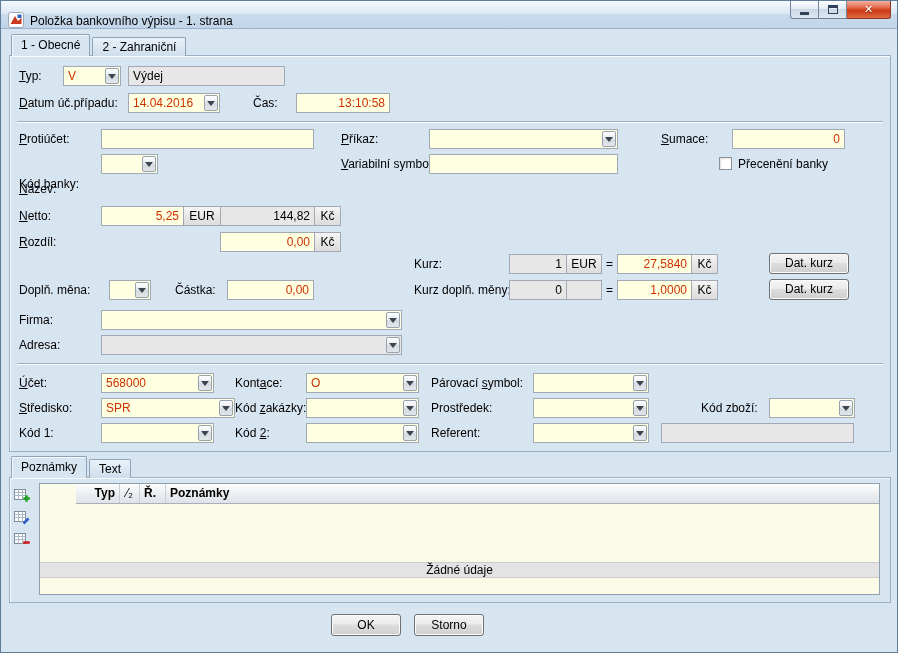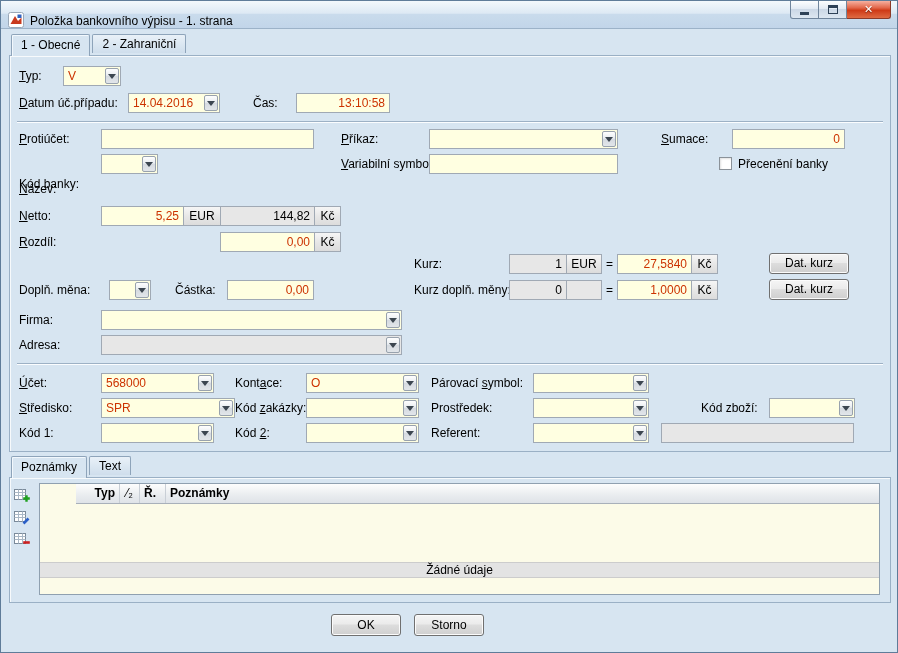--- a/index.html
+++ b/index.html
@@ -17,21 +17,21 @@
     background:linear-gradient(#fdfeff, #e3ebf4 45%, #ccd8e6 50%, #dde7f1); cursor:default; }
   .wbtn.min { width:29px; border-radius:0 0 0 3px; }
   .wbtn.max { width:28px; border-left:none; }
   .wbtn.close { width:44px; border-left:none; border-radius:0 0 3px 0; border-color:#8c3a28;
     background:linear-gradient(#f6b0a0, #e2674a 40%, #ce3a17 55%, #df6a42); }
   .glyph-min { display:block; width:9px; height:3px; background:#2e4156; position:relative; top:4px; }
   .glyph-max { display:block; width:10px; height:9px; border:1px solid #2e4156; border-top:3px solid #2e4156; }
   .glyph-close { color:#fff; font-size:11px; font-weight:bold; text-shadow:0 1px 1px rgba(0,0,0,.45); }
 
   
-  .tabstrip { position:absolute; display:flex; align-items:flex-start; z-index:3; }
+  .tabstrip { position:absolute; display:flex; align-items:flex-end; z-index:3; }
   .tab { height:19px; line-height:18px; padding:0 9px; margin-right:2px; white-space:nowrap;
     background:linear-gradient(#e9f1f8, #cfdeec); border:1px solid #8ea4ba; border-bottom:none; border-radius:2px 2px 0 0; z-index:1; }
   .tab.active { height:22px; line-height:21px; background:#d7e5f1; z-index:4; box-shadow:inset 1px 1px 0 #f2f8fd; }
 
   
   .panel { position:absolute; background:#d7e5f1; border:1px solid #9ab0c5; box-shadow:inset 1px 1px 0 rgba(255,255,255,.8); z-index:2; }
 
   .lbl { position:absolute; line-height:20px; white-space:nowrap; z-index:5; }
   .divider { position:absolute; height:2px; border-top:1px solid #9db1c5; border-bottom:1px solid #fbfdff; z-index:5; }
 
@@ -94,20 +94,21 @@
     <div class="tab">2 - Zahraniční</div>
   </div>
 
   <div class="panel" style="left:8px; top:54px; width:882px; height:397px;"></div>
 
   <span class="lbl" style="left:18px; top:65px;"><u>T</u>yp:</span>
   <div class="combo" style="left:62px; top:65px; width:58px;">
     <span class="val red">V</span>
     <span class="cbtn"></span>
   </div>
+  <div class="fld ro" style="left:127px; top:65px; width:157px;">Výdej</div>
 
   <span class="lbl" style="left:18px; top:92px;"><u>D</u>atum úč.případu:</span>
   <div class="combo" style="left:127px; top:92px; width:92px;">
     <span class="val red">14.04.2016</span>
     <span class="cbtn"></span>
   </div>
   <span class="lbl" style="left:252px; top:92px;">Čas:</span>
   <div class="fld num red" style="left:295px; top:92px; width:94px;">13:10:58</div>
 
   <div class="divider" style="left:16px; top:120px; width:866px;"></div>

